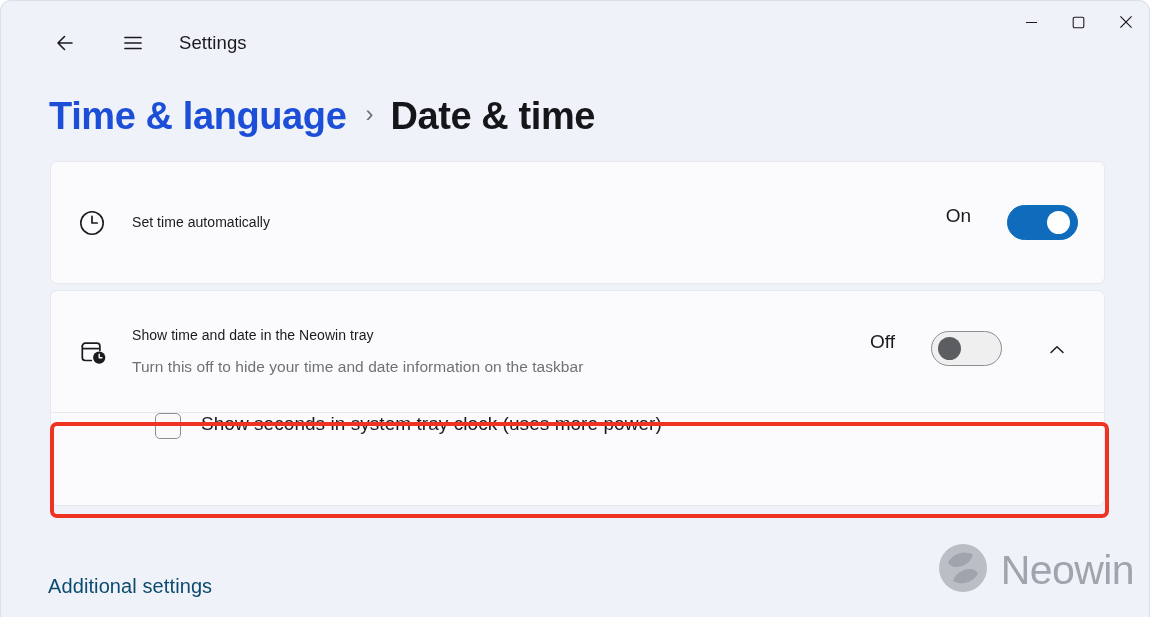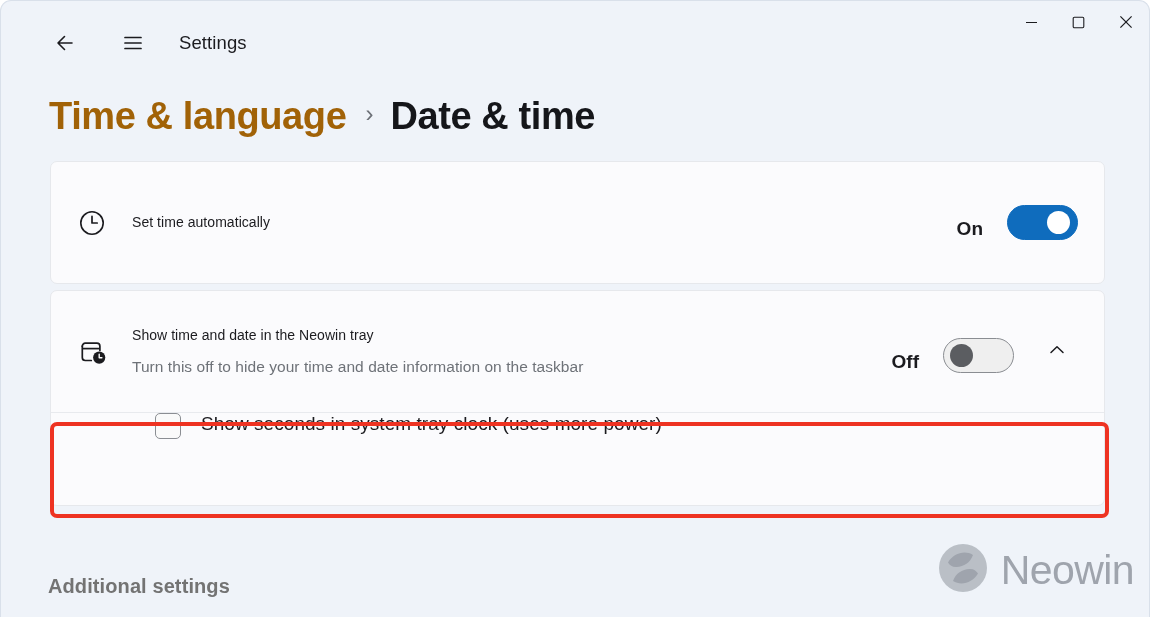--- a/index.html
+++ b/index.html
@@ -83,21 +83,21 @@
     position: absolute;
     left: 48px;
     top: 84px;
     display: flex;
     align-items: center;
     gap: 0;
     height: 62px;
   }
   .bc-parent {
     font-size: 38px;
-    color: #a16207;
+    color: #1d4ed8;
     font-weight: 600;
     letter-spacing: -0.4px;
     white-space: nowrap;
     cursor: pointer;
   }
   .bc-sep {
     font-size: 24px;
     color: #6d7178;
     margin: 0 17px 0 19px;
     line-height: 1;
@@ -162,23 +162,22 @@
     font-size: 15.5px;
     color: #6e7278;
     margin-top: 13px;
     line-height: 1.3;
     letter-spacing: 0.05px;
   }
 
   .row-right {
     flex: 0 0 auto;
     display: flex;
-    align-items: flex-end;
-    gap: 4px;
-    font-weight: bold;
+    align-items: flex-start;
+    gap: 16px;
   }
 
   .toggle-label {
     font-size: 19px;
     color: #1b1b1f;
     margin-right: 20px;
   }
 
   
   .toggle {
@@ -269,22 +268,22 @@
     pointer-events: none;
     z-index: 8;
   }
 
   
   .footer-title {
     position: absolute;
     left: 47px;
     top: 574px;
     font-size: 20px;
-    font-weight: 700;
-    color: #737373;
+    font-weight: 400;
+    color: #0c4a6e;
     letter-spacing: 0.1px;
   }
 
   .watermark {
     position: absolute;
     right: 15px;
     top: 541px;
     display: flex;
     align-items: center;
     gap: 12px;

